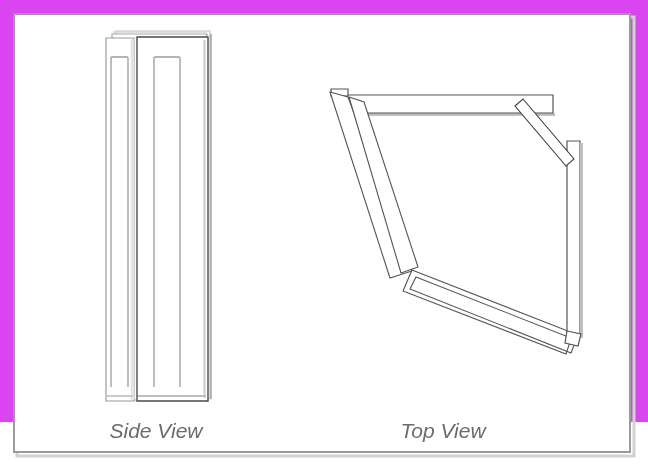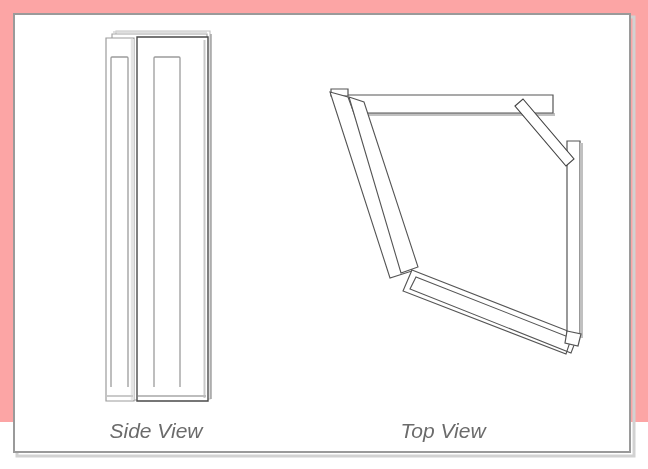--- a/index.html
+++ b/index.html
@@ -10,21 +10,21 @@
   body {
     width: 648px;
     height: 469px;
     font-family: "Liberation Sans", sans-serif;
     overflow: hidden;
   }
   #figure-root {
     position: relative;
     width: 648px;
     height: 422px;
-    background: #fca5a5;
+    background: #d946ef;
   }
   #figure-svg {
     position: absolute;
     left: 0;
     top: 0;
     width: 648px;
     height: 469px;
     display: block;
   }
   .view-caption {

